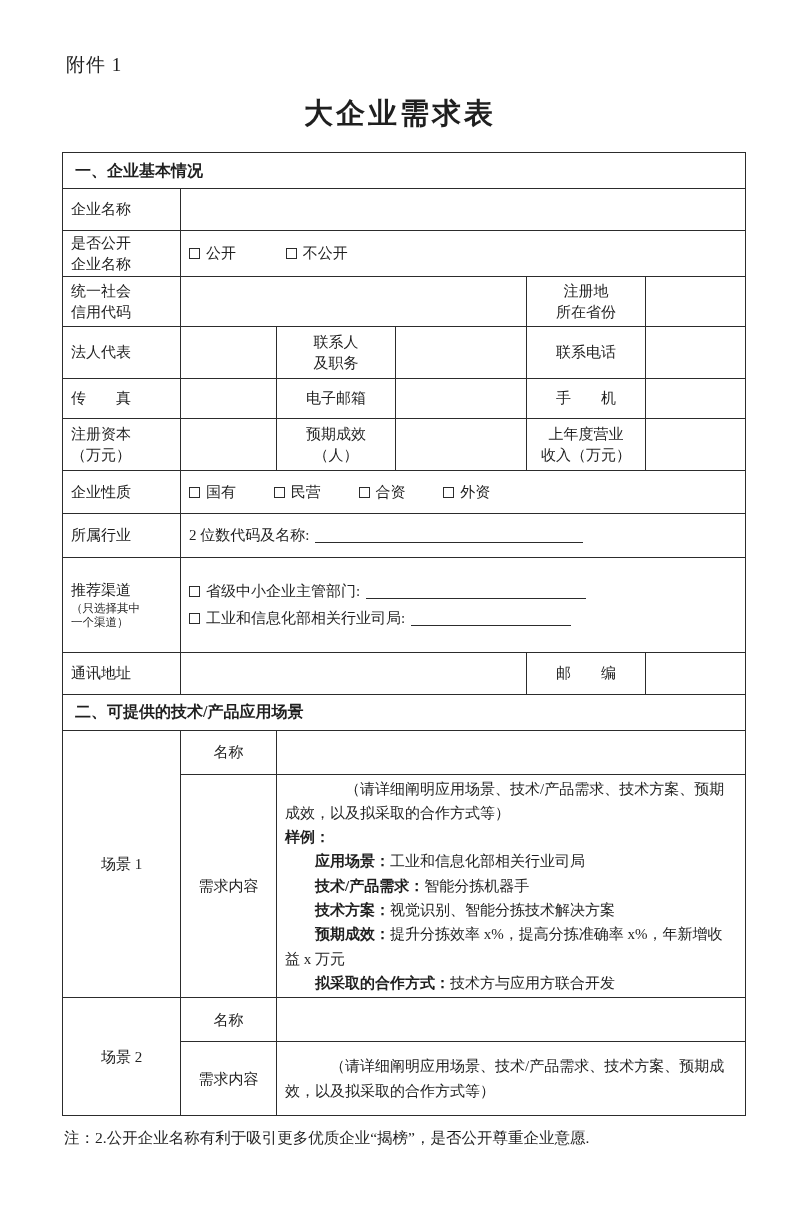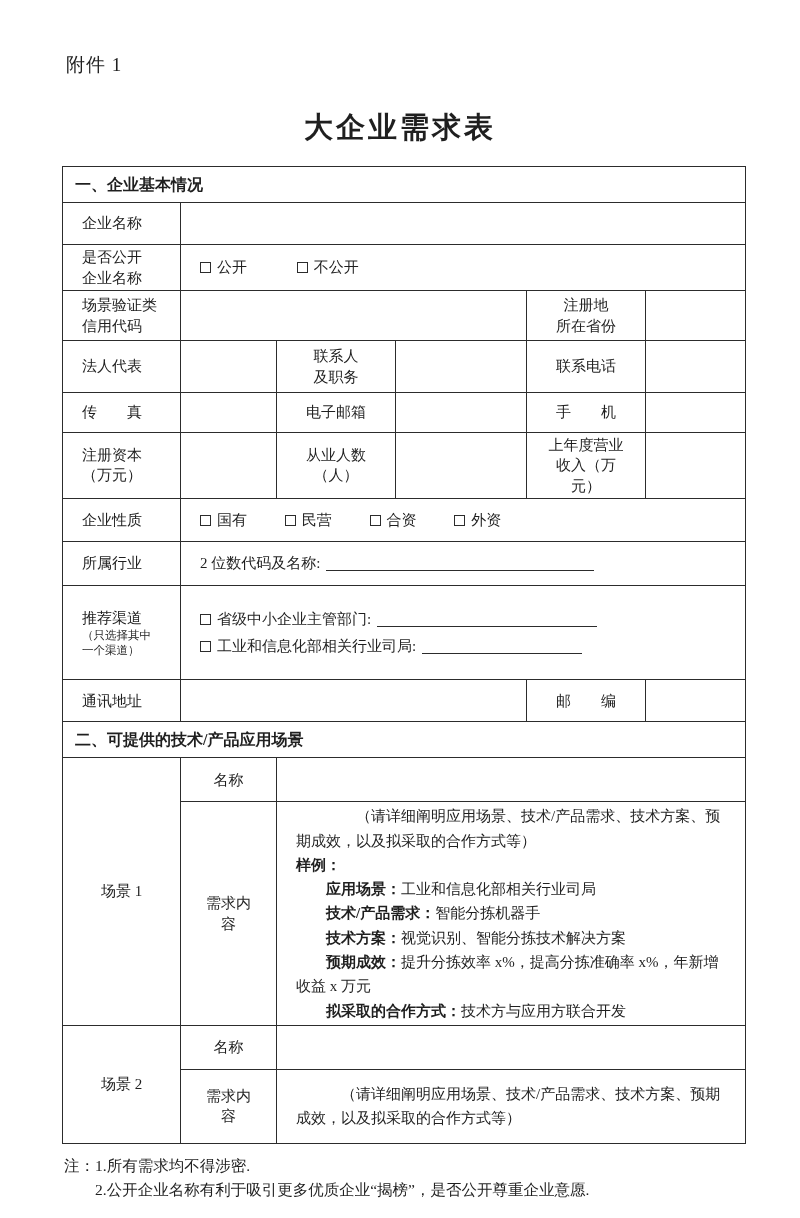--- a/index.html
+++ b/index.html
@@ -7,32 +7,32 @@
   body {
     width: 800px; height: 1218px;
     background: #ffffff;
     color: #1f1f1f;
     font-family: "Liberation Serif", "DejaVu Serif", serif;
     font-size: 15px;
   }
   .page { width: 800px; height: 908px; padding-top: 52px; }
 
   .attachment { margin-left: 66px; font-size: 19px; letter-spacing: 1px; }
-  .doc-title { margin-top: 30px; text-align: center; font-size: 29px; font-weight: bold; letter-spacing: 3px; }
+  .doc-title { margin-top: 16px; text-align: center; font-size: 29px; font-weight: bold; letter-spacing: 3px; }
   .doc-subtitle { margin-top: 24px; text-align: center; font-size: 18px; letter-spacing: 3px; font-weight: bold; }
 
   table.form {
     margin: 18px 0 0 62px;
     width: 683px;
     border-collapse: collapse;
     table-layout: fixed;
   }
   table.form td {
     border: 1px solid #2c2c2c;
-    padding: 2px 19px;
+    padding: 2px 8px;
     vertical-align: middle;
     font-size: 15px;
     line-height: 1.35;
     overflow: hidden;
   }
   tr.sec td { font-weight: bold; font-size: 16px; padding-left: 12px; }
   td.lbl { padding-left: 10px; white-space: pre-line; }
   td.lbl-c { text-align: center; white-space: pre-line; padding-left: 2px; padding-right: 2px; }
   td.val { }
 
@@ -114,21 +114,21 @@
       <tr class="rh-b">
         <td class="lbl">是否公开
 企业名称</td>
         <td class="val" colspan="5">
           <span class="opt gap-lg"><span class="cb"></span><span>公开</span></span>
           <span class="opt gap-lg"><span class="cb"></span><span>不公开</span></span>
         </td>
       </tr>
 
       <tr class="rh-c">
-        <td class="lbl">场景验证类
+        <td class="lbl">统一社会
 信用代码</td>
         <td class="val" colspan="3"></td>
         <td class="lbl-c">注册地
 所在省份</td>
         <td class="val"></td>
       </tr>
 
       <tr class="rh-d">
         <td class="lbl">法人代表</td>
         <td class="val"></td>
@@ -145,21 +145,21 @@
         <td class="lbl-c">电子邮箱</td>
         <td class="val"></td>
         <td class="lbl-c">手　　机</td>
         <td class="val"></td>
       </tr>
 
       <tr class="rh-d">
         <td class="lbl">注册资本
 （万元）</td>
         <td class="val"></td>
-        <td class="lbl-c">从业人数
+        <td class="lbl-c">预期成效
 （人）</td>
         <td class="val"></td>
         <td class="lbl-c">上年度营业
 收入（万元）</td>
         <td class="val"></td>
       </tr>
 
       <tr class="rh-f">
         <td class="lbl">企业性质</td>
         <td class="val" colspan="5">
@@ -231,18 +231,17 @@
           <p class="intro2">（请详细阐明应用场景、技术/产品需求、技术方案、预期成效，以及拟采取的合作方式等）</p>
         </td>
       </tr>
 
     </tbody>
   </table>
 
   <div class="notes">
     <span class="prefix">注：</span>
     <div>
-      <p>1.所有需求均不得涉密.</p>
       <p>2.公开企业名称有利于吸引更多优质企业“揭榜”，是否公开尊重企业意愿.</p>
     </div>
   </div>
 
 </div>
 
 </body></html>

